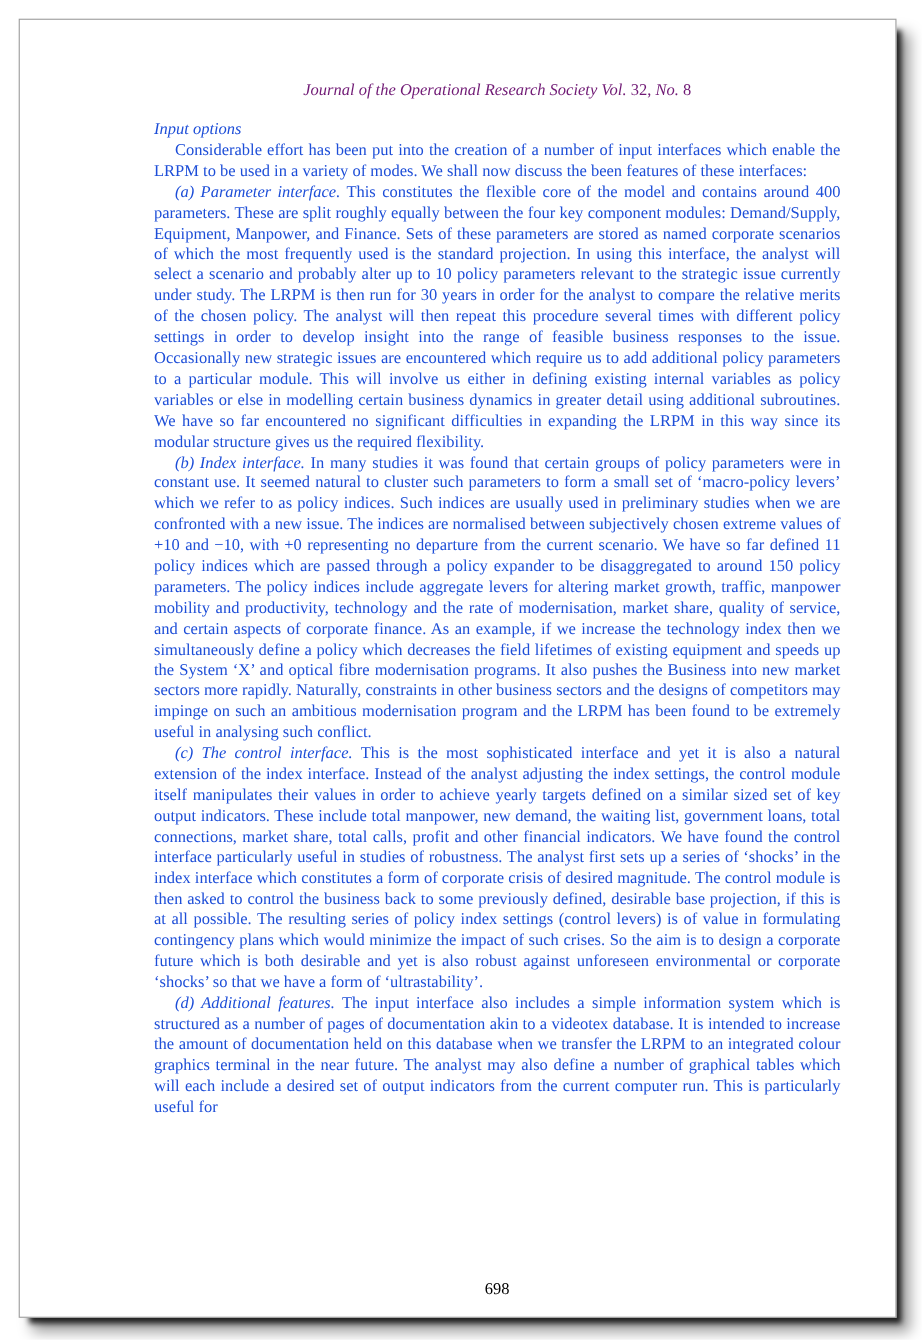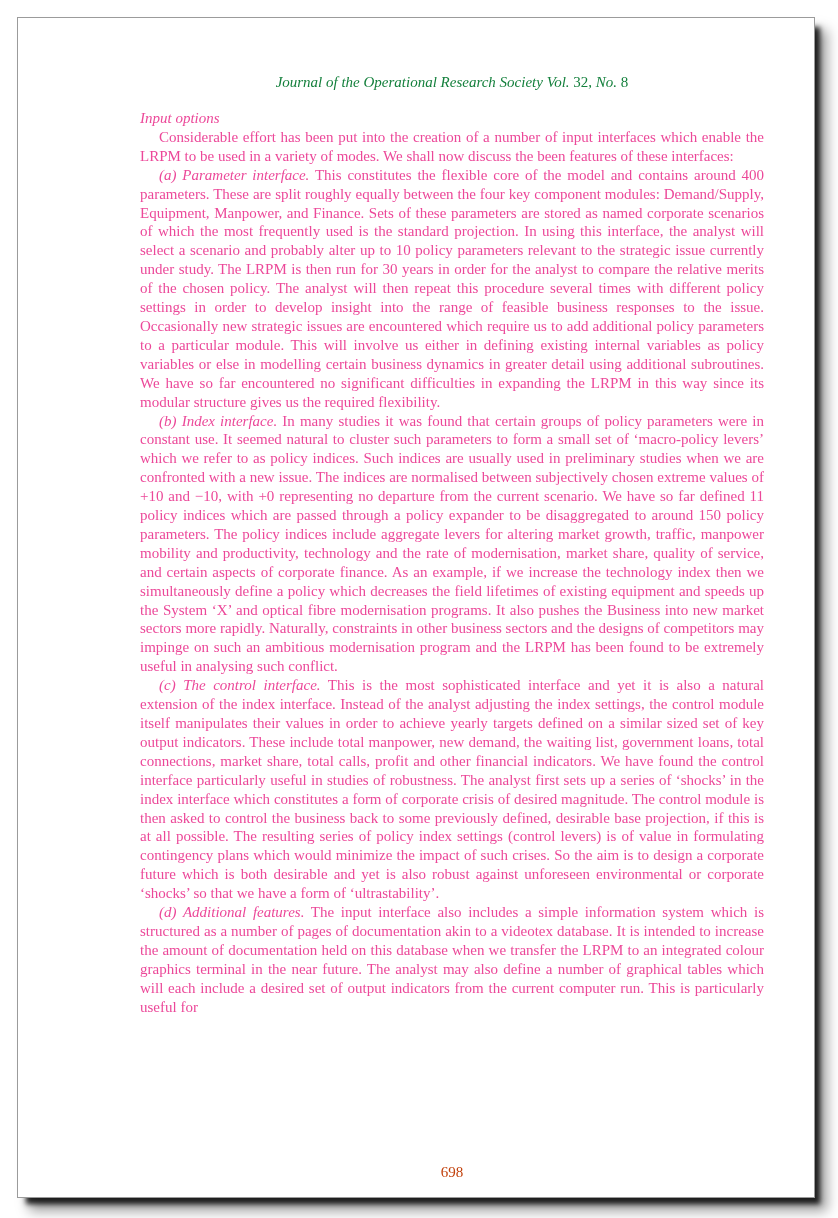--- a/index.html
+++ b/index.html
@@ -29,32 +29,32 @@
     box-shadow: 7px 8px 5px -2px rgba(0,0,0,0.82),
                 12px 13px 12px rgba(0,0,0,0.38);
   }
   .running-head {
     position: absolute;
     top: 56px;
     left: 122px;
     width: 624px;
     text-align: center;
     font-size: 15px;
-    color: #15803d;
+    color: #701a75;
     white-space: nowrap;
   }
   .it { font-style: italic; }
   .content {
     position: absolute;
     top: 91px;
     left: 122px;
     width: 624px;
     font-size: 15px;
     line-height: 18.9px;
-    color: #ec4899;
+    color: #1d4ed8;
     text-align: justify;
   }
   .section-heading {
     font-style: italic;
     font-weight: normal;
     font-size: 15px;
     line-height: 18.9px;
     margin: 0;
     text-indent: 0;
     text-align: left;
@@ -64,21 +64,21 @@
     text-indent: 19px;
   }
   .lead { font-style: italic; }
   .folio {
     position: absolute;
     top: 1146px;
     left: 122px;
     width: 624px;
     text-align: center;
     font-size: 15px;
-    color: #c2410c;
+    color: #000000;
   }
 </style>
 </head>
 <body>
 
 <div class="scan-wrap">
   <div class="page">
 
     <div class="running-head"><span class="it">Journal of the Operational Research Society Vol. </span><span>32, </span><span class="it">No. </span><span>8</span></div>
 

